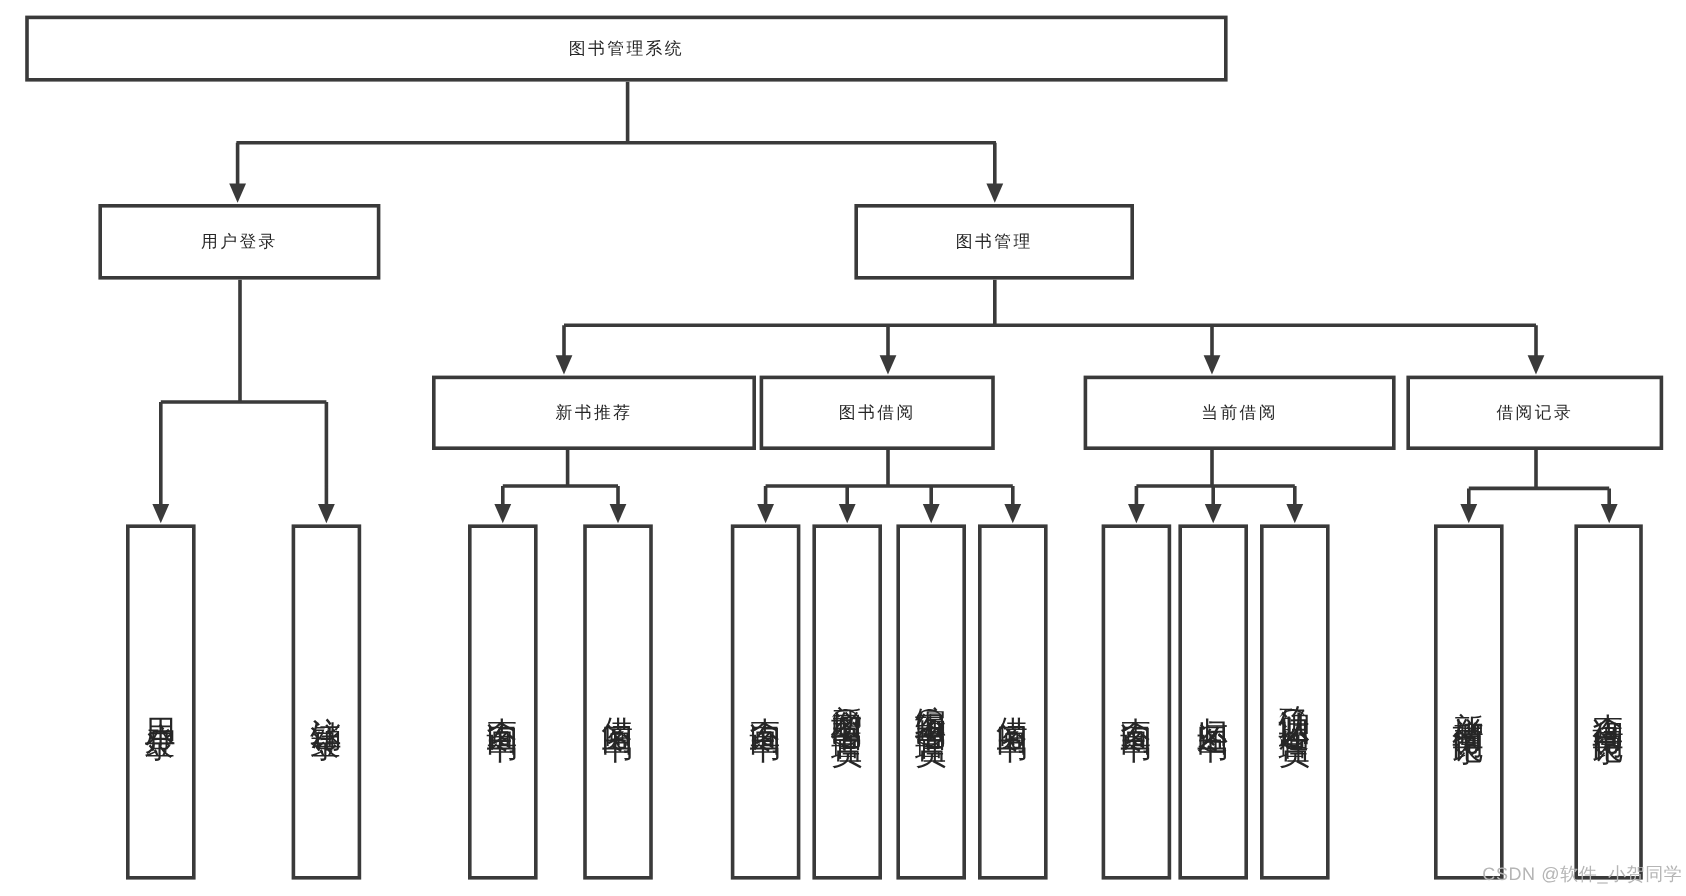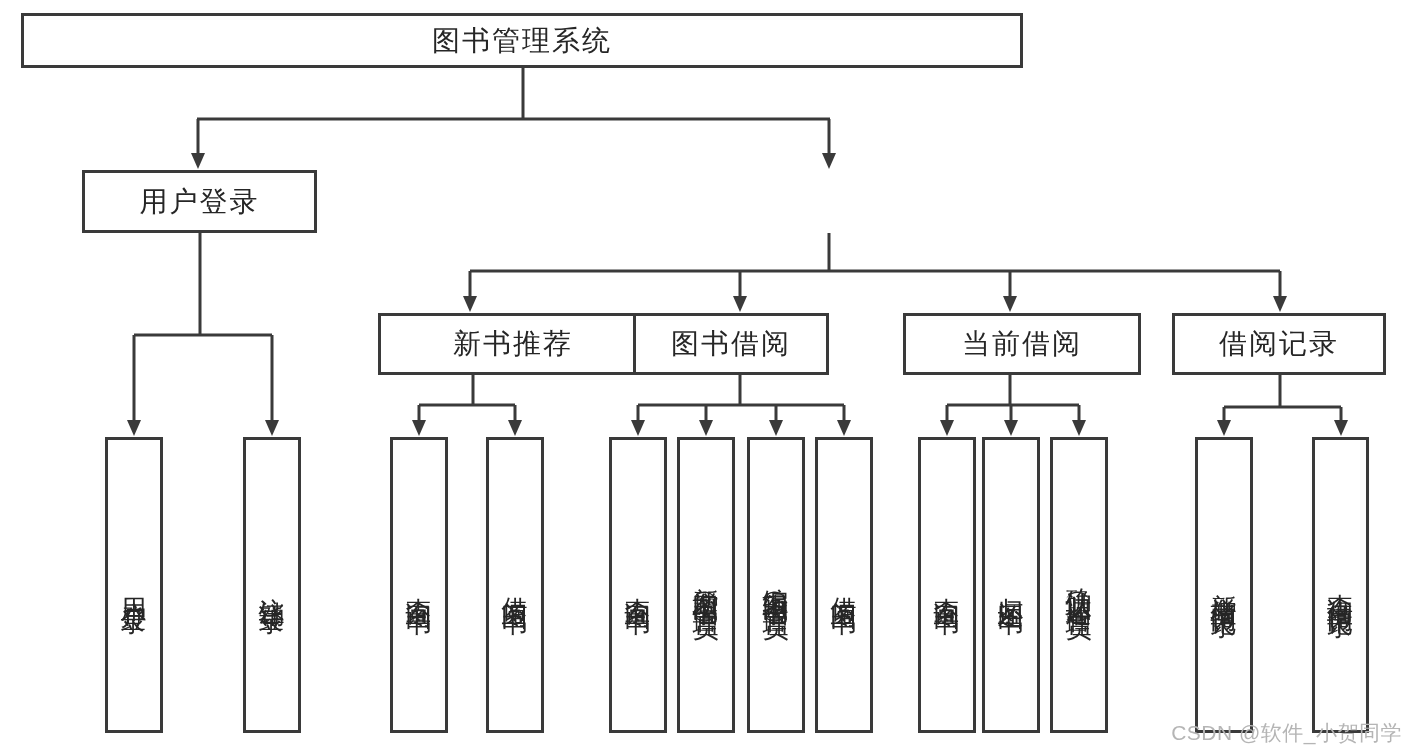--- a/index.html
+++ b/index.html
@@ -24,39 +24,39 @@
   .node{
     position:absolute;
     box-sizing:border-box;
     background:#ffffff;
     border:3px solid var(--line);
     display:flex;align-items:center;justify-content:center;
     text-align:center;
     color:var(--text);
   }
   .h-node{
-    font-size:28px;
+    font-size:14px;
     letter-spacing:2px;
     white-space:nowrap;
   }
   .v-node{
     top:437px;height:296px;width:58px;
     writing-mode:vertical-lr;
     text-orientation:mixed;
     font-size:26px;
     line-height:1;
     letter-spacing:4px;
   }
   .root-node{left:21px;top:13px;width:1002px;height:55px;}
   .lvl2{top:170px;height:63px;}
   .lvl3{top:313px;height:62px;}
   #watermark{
     position:absolute;
     right:3px;top:719px;
-    font-size:21px;
+    font-size:15px;
     letter-spacing:0.5px;
     color:var(--wm);
     z-index:10;
     white-space:nowrap;
   }
 </style>
 </head>
 <body>
 
 <div id="canvas">
@@ -90,24 +90,25 @@
         <polygon points="1004,420 1018,420 1011,436"></polygon>
         <polygon points="1072,420 1086,420 1079,436"></polygon>
         <polygon points="1217,420 1231,420 1224,436"></polygon>
         <polygon points="1334,420 1348,420 1341,436"></polygon>
       </g>
   </svg>
 
   <div class="node h-node root-node">图书管理系统</div>
 
   <div class="node h-node lvl2" style="left:82px;width:235px;">用户登录</div>
+  <div class="node h-node lvl2" style="left:712px;width:233px;">图书管理</div>
 
-  <div class="node h-node lvl3" style="left:378px;width:270px;">新书推荐</div>
+  <div class="node h-node lvl3" style="left:360px;width:270px;">新书推荐</div>
   <div class="node h-node lvl3" style="left:633px;width:196px;">图书借阅</div>
-  <div class="node h-node lvl3" style="left:903px;width:238px;">当前借阅</div>
+  <div class="node h-node lvl3" style="left:903px;width:260px;">当前借阅</div>
   <div class="node h-node lvl3" style="left:1172px;width:214px;">借阅记录</div>
 
   <div class="node v-node" style="left:105px;">用户登录</div>
   <div class="node v-node" style="left:243px;">注销登录</div>
 
   <div class="node v-node" style="left:390px;">查询图书</div>
   <div class="node v-node" style="left:486px;">借阅图书</div>
 
   <div class="node v-node" style="left:609px;">查询图书</div>
   <div class="node v-node" style="left:677px;">新增图书（管理员）</div>

